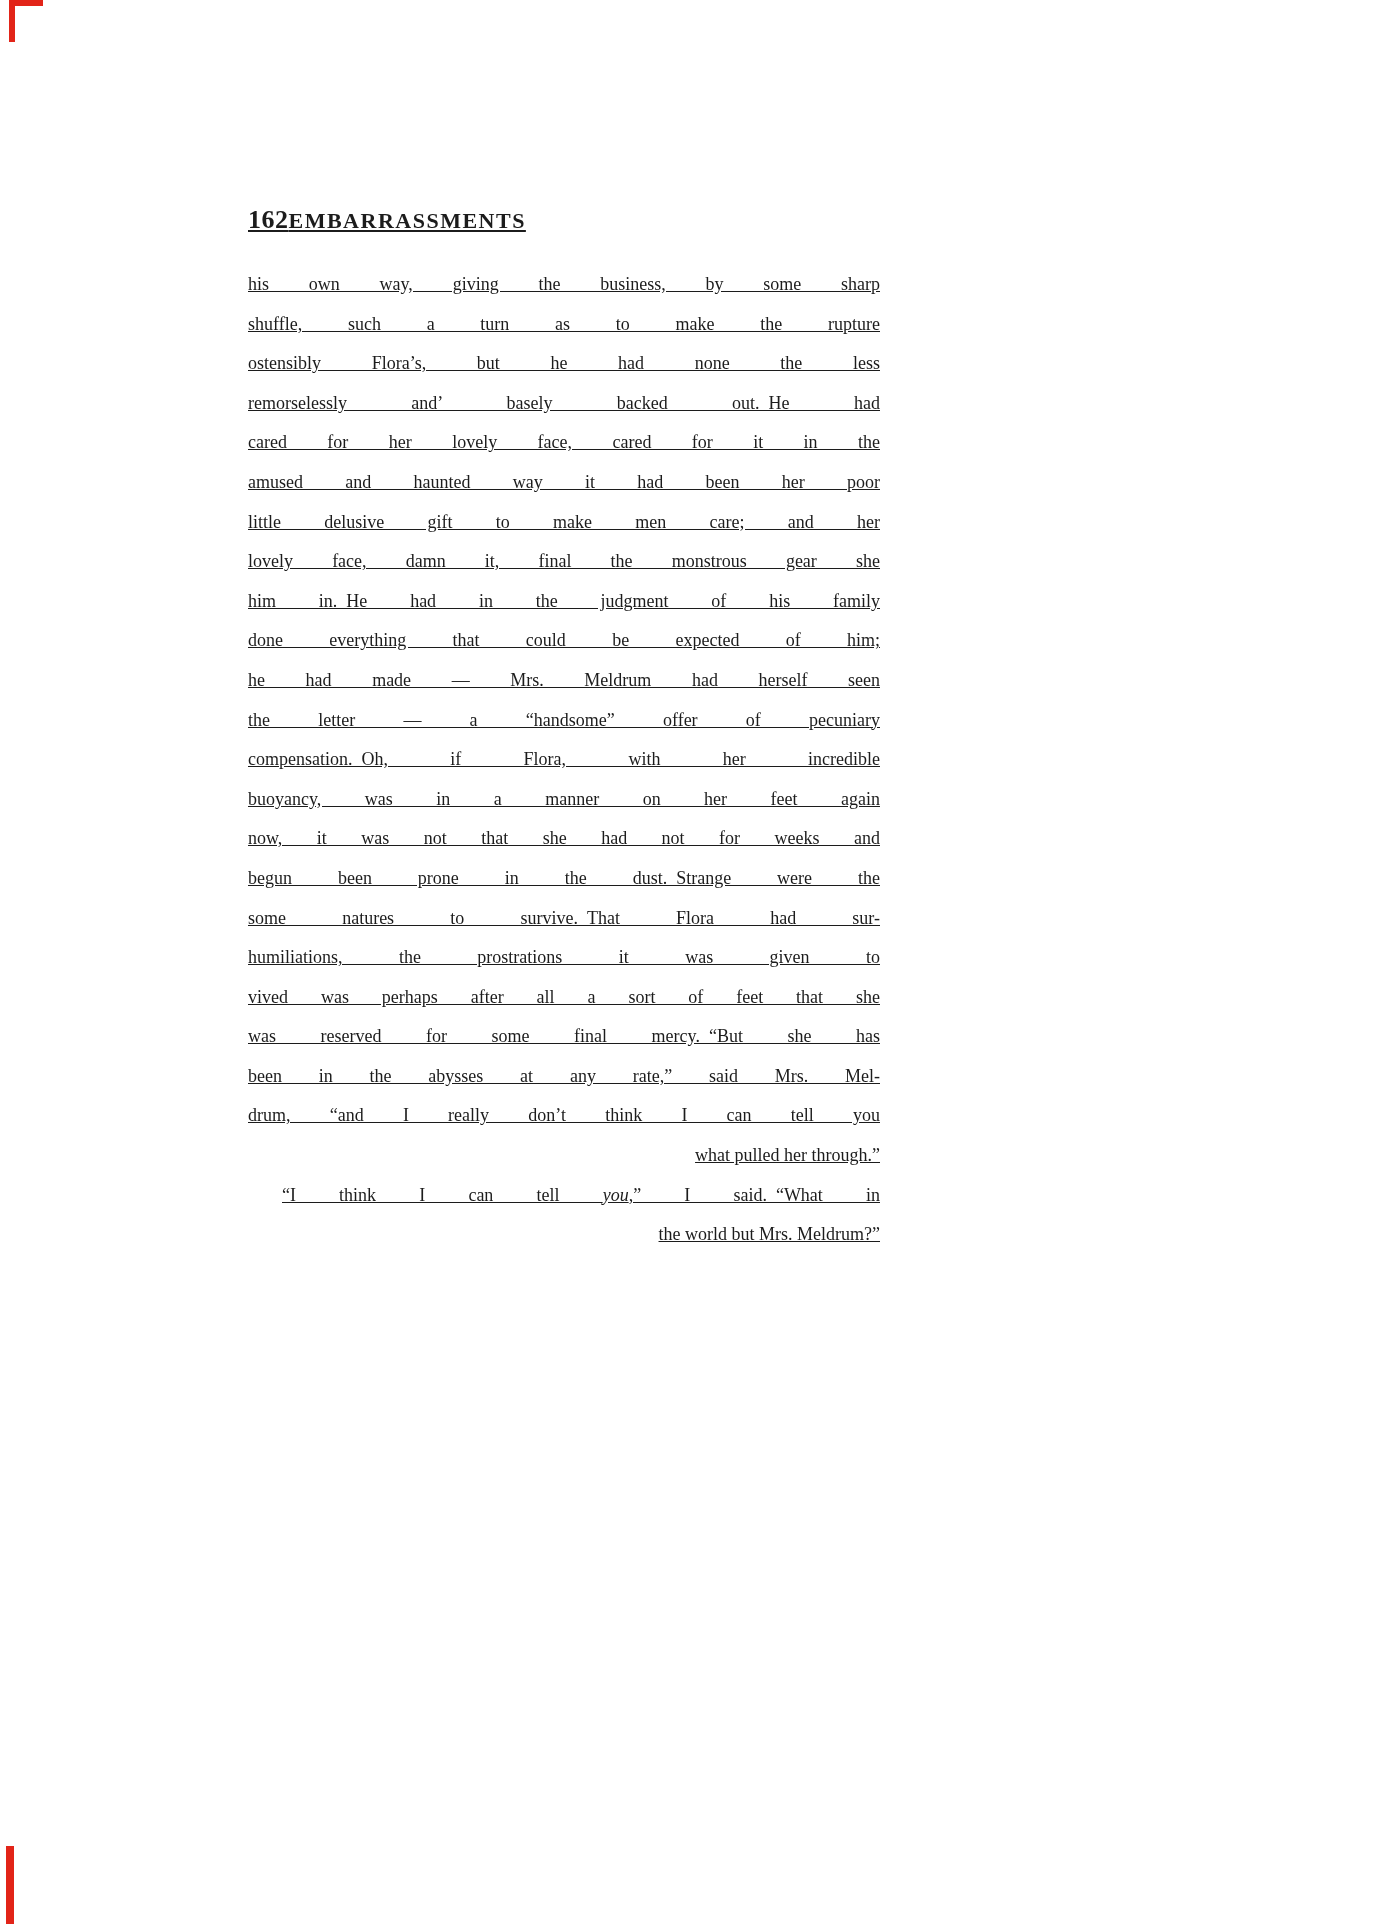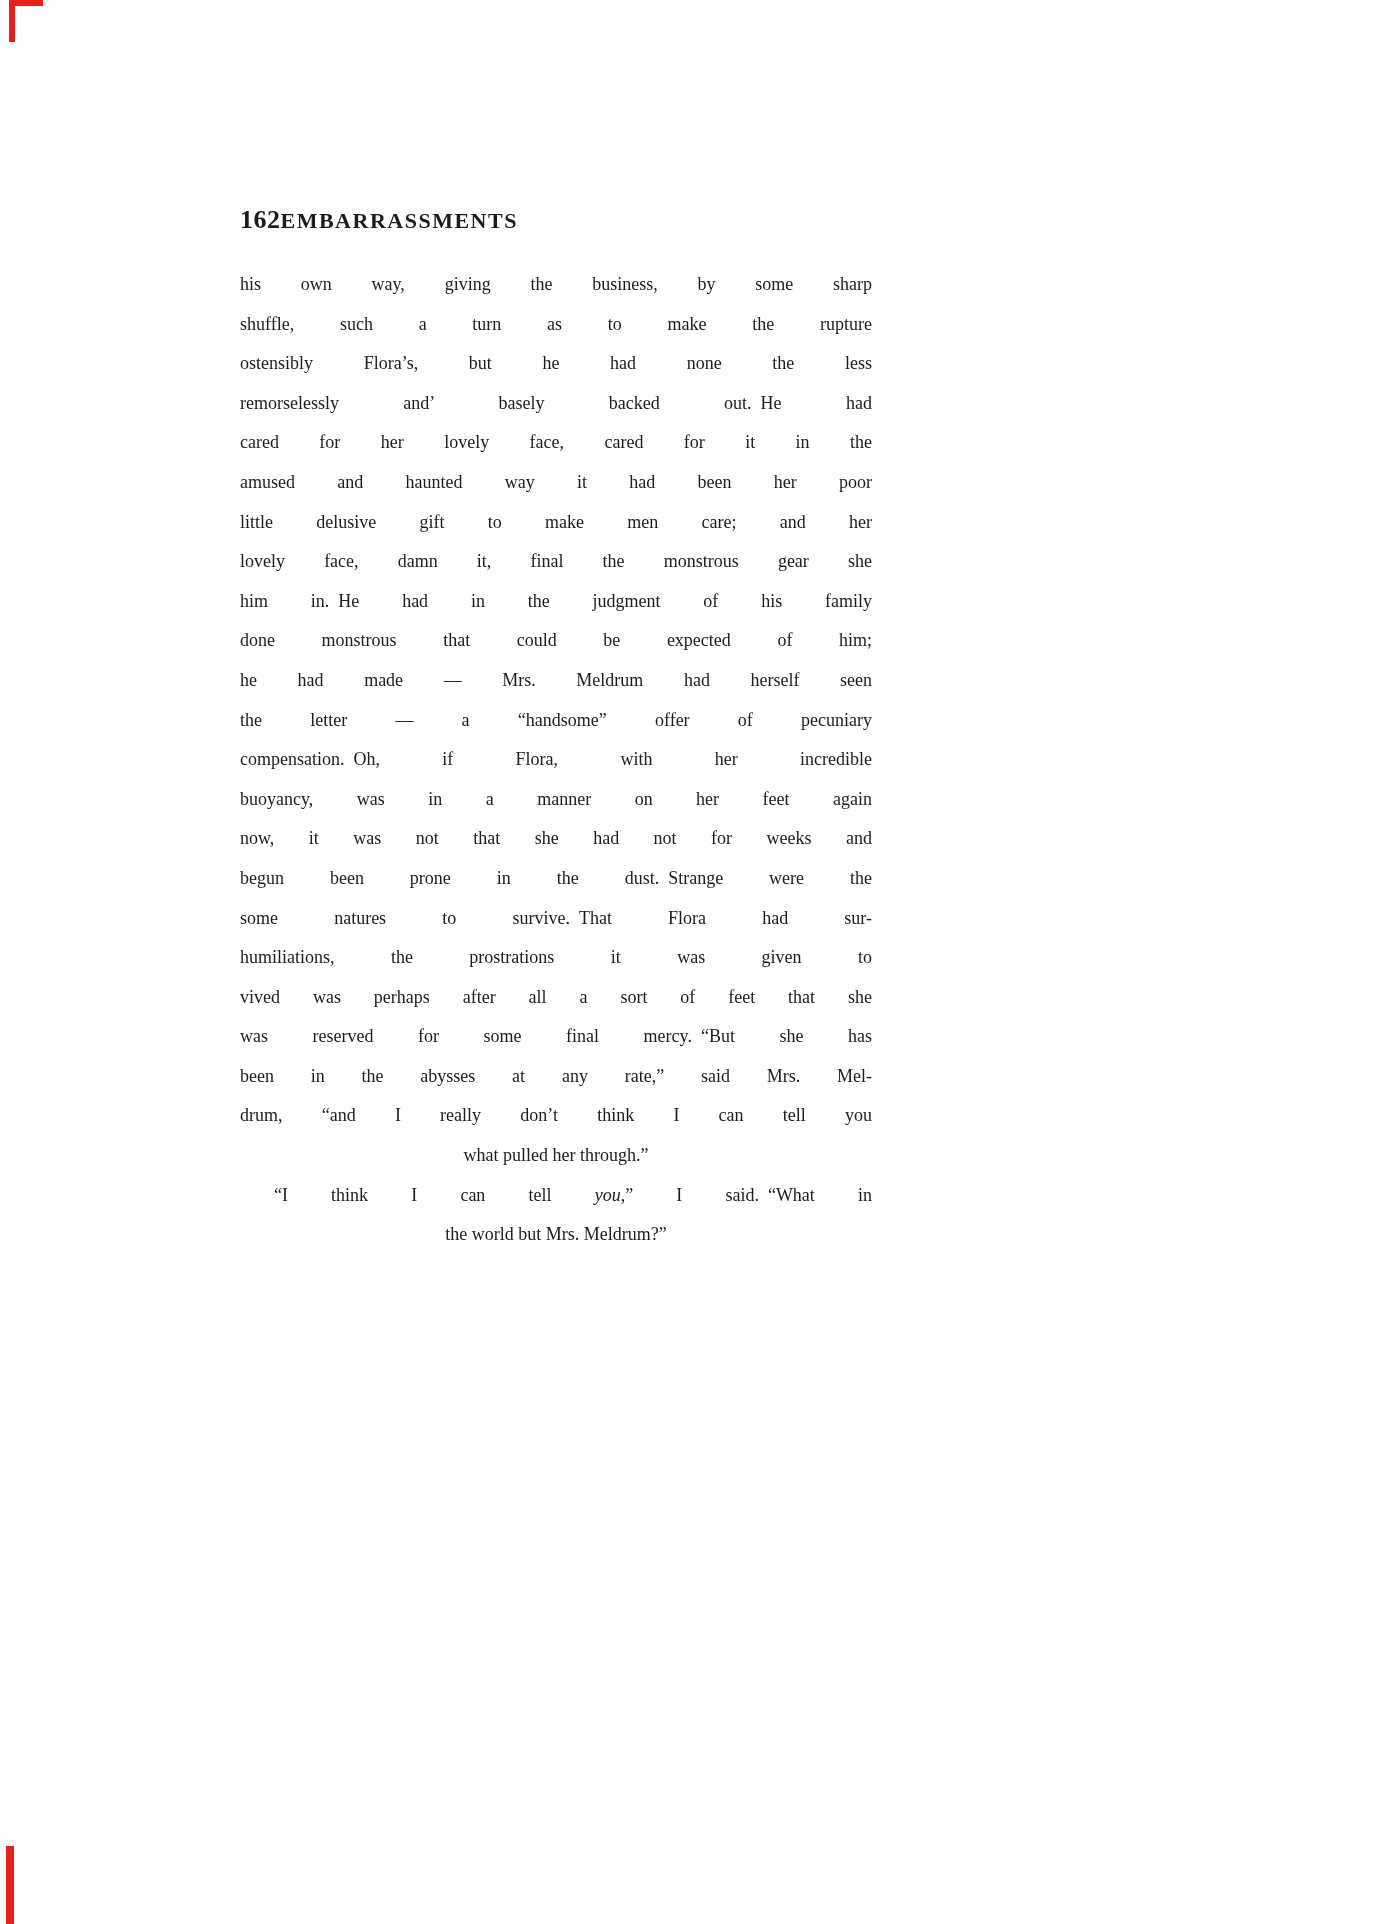--- a/index.html
+++ b/index.html
@@ -11,23 +11,24 @@
     position: relative;
     width: 1374px;
     height: 1924px;
     background: #ffffff;
     overflow: hidden;
     font-family: "Liberation Serif", serif;
     color: #1c1c1c;
   }
   .text-block {
     position: absolute;
-    left: 240px;
+    left: 248px;
     top: 205px;
     width: 632px;
+    text-decoration: underline;
   }
   .running-head {
     display: flex;
     align-items: baseline;
     margin-bottom: 30px;
   }
   .page-number {
     font-size: 26px;
     font-weight: 700;
     letter-spacing: 0.5px;
@@ -37,21 +38,21 @@
     text-align: left;
     font-size: 22px;
     font-weight: 700;
     letter-spacing: 1.5px;
   }
   .body-text {
     font-size: 18px;
     line-height: 39.6px;
   }
   .line {
-    text-align: center;
+    text-align: right;
     white-space: normal;
     overflow: hidden;
   }
   .line.just {
     text-align: justify;
     text-align-last: justify;
   }
   .line.indent {
     padding-left: 34px;
   }
@@ -85,21 +86,21 @@
     <div class="body-text">
         <div class="line just"><span>his own way, giving the business, by some sharp</span></div>
         <div class="line just"><span>shuffle, such a turn as to make the rupture</span></div>
         <div class="line just"><span>ostensibly Flora’s, but he had none the less</span></div>
         <div class="line just"><span>remorselessly and’ basely backed out. He had</span></div>
         <div class="line just"><span>cared for her lovely face, cared for it in the</span></div>
         <div class="line just"><span>amused and haunted way it had been her poor</span></div>
         <div class="line just"><span>little delusive gift to make men care; and her</span></div>
         <div class="line just"><span>lovely face, damn it, final the monstrous gear she</span></div>
         <div class="line just"><span>him in. He had in the judgment of his family</span></div>
-        <div class="line just"><span>done monstrous that could be expected of him;</span></div>
+        <div class="line just"><span>done everything that could be expected of him;</span></div>
         <div class="line just"><span>he had made — Mrs. Meldrum had herself seen</span></div>
         <div class="line just"><span>the letter — a “handsome” offer of pecuniary</span></div>
         <div class="line just"><span>compensation. Oh, if Flora, with her incredible</span></div>
         <div class="line just"><span>buoyancy, was in a manner on her feet again</span></div>
         <div class="line just"><span>now, it was not that she had not for weeks and</span></div>
         <div class="line just"><span>begun been prone in the dust. Strange were the</span></div>
         <div class="line just"><span>some natures to survive. That Flora had sur-</span></div>
         <div class="line just"><span>humiliations, the prostrations it was given to</span></div>
         <div class="line just"><span>vived was perhaps after all a sort of feet that she</span></div>
         <div class="line just"><span>was reserved for some final mercy. “But she has</span></div>

